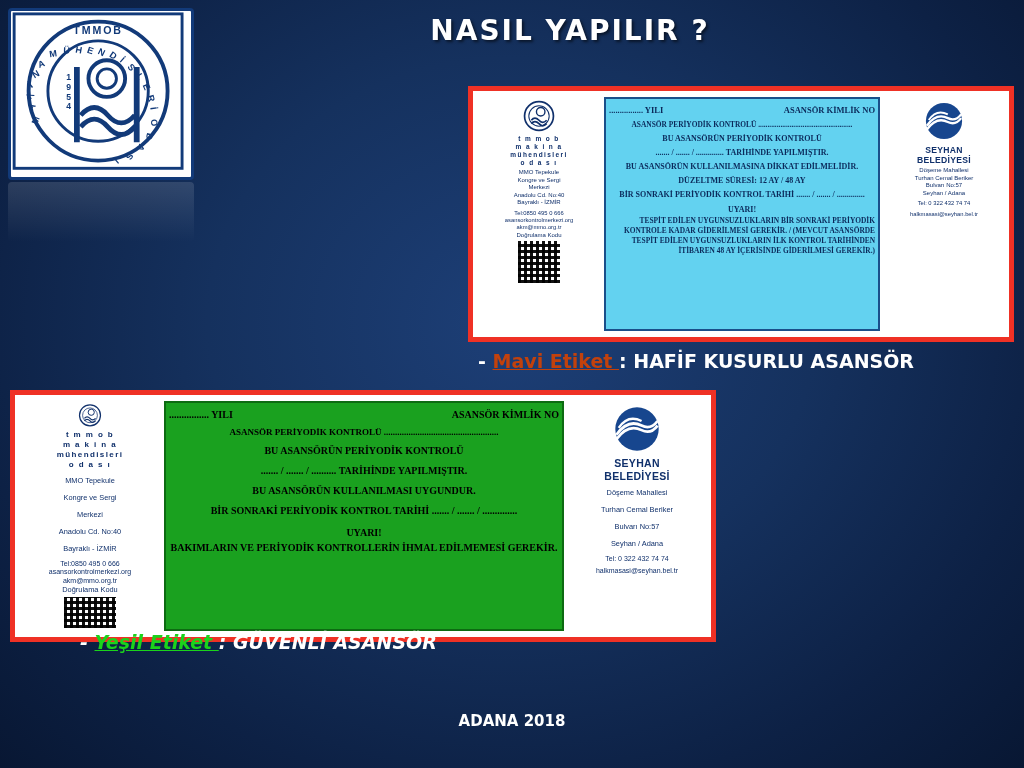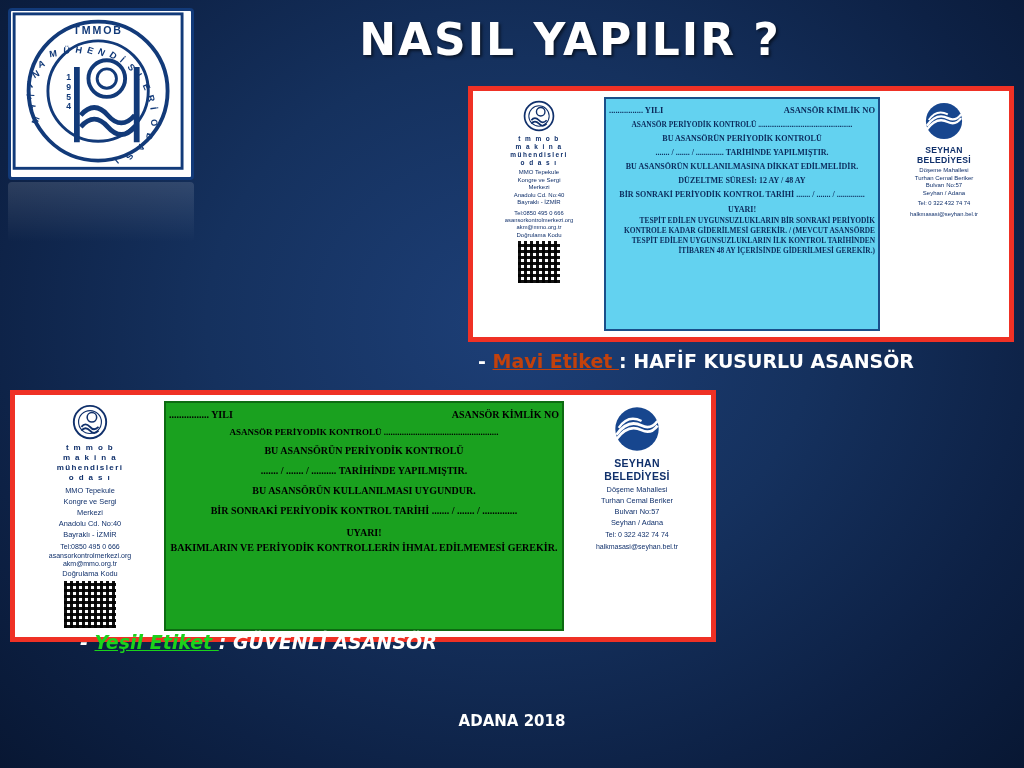--- a/index.html
+++ b/index.html
@@ -16,21 +16,21 @@
   }
 
   
   .slide-title {
     position: absolute;
     left: 250px;
     top: 14px;
     width: 640px;
     text-align: center;
     color: #ffffff;
-    font-size: 44px;
+    font-size: 28px;
     font-weight: bold;
     letter-spacing: 2px;
     text-shadow: 2px 2px 3px rgba(0,0,0,0.55);
     font-family: "DejaVu Sans", sans-serif;
   }
 
   
   .logo-box {
     position: absolute;
     left: 8px;
@@ -105,21 +105,21 @@
     color: #10306b;
   }
   .green-cert .tm-lines { font-size: 8px; line-height: 10px; }
 
   .addr {
     font-size: 6px;
     line-height: 7.6px;
     color: #10306b;
     margin-top: 2px;
   }
-  .green-cert .addr { font-size: 7.4px; line-height: 11px; }
+  .green-cert .addr { font-size: 7.4px; line-height: 17px; }
 
   .tel {
     font-size: 5.8px;
     line-height: 7.2px;
     color: #10306b;
     margin-top: 3px;
     word-break: break-all;
   }
   .green-cert .tel { font-size: 7px; line-height: 8.6px; }
 

